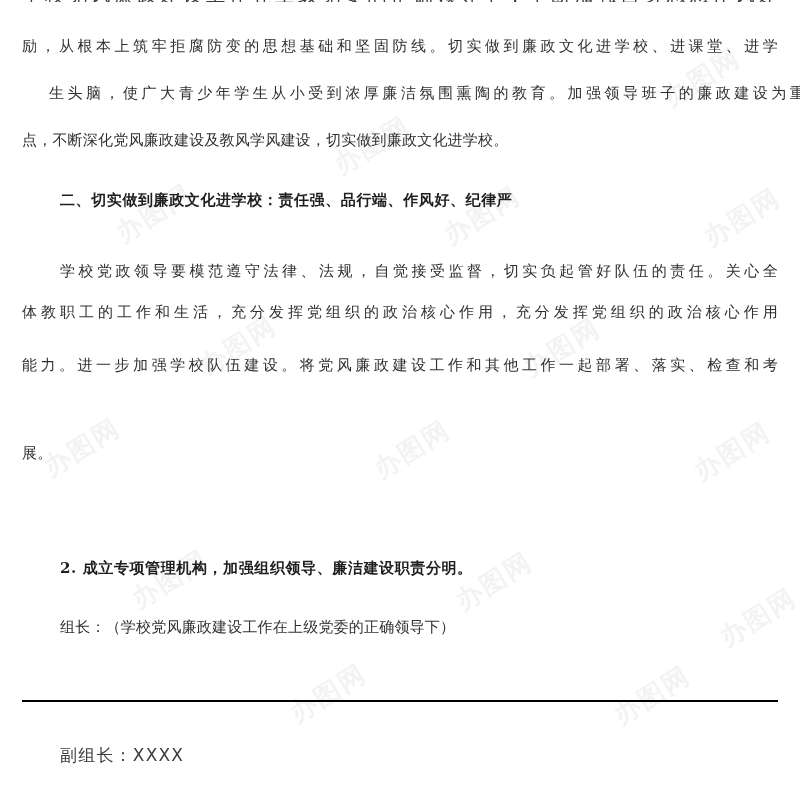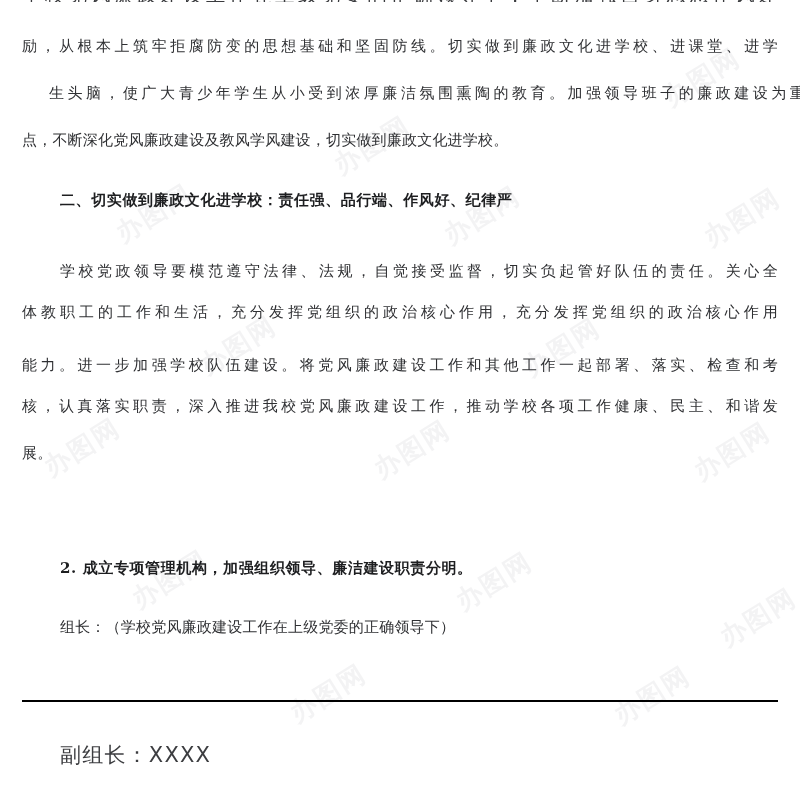--- a/index.html
+++ b/index.html
@@ -95,21 +95,21 @@
     height:2px;
     background:#000000;
     z-index:2;
   }
 
   
   .footer-line {
     position:absolute;
     left:60px;
     font-family:"DejaVu Sans", sans-serif;
-    font-size:21px;
+    font-size:17px;
     line-height:20px;
     color:#3c3d40;
     letter-spacing:1.2px;
     white-space:nowrap;
     z-index:2;
   }
 </style>
 </head>
 <body>
 
@@ -141,21 +141,20 @@
 
     <div class="line justify" style="top:36px;">励，从根本上筑牢拒腐防变的思想基础和坚固防线。切实做到廉政文化进学校、进课堂、进学</div>
     <div class="line justify" style="top:83px;margin-left:27px;">生头脑，使广大青少年学生从小受到浓厚廉洁氛围熏陶的教育。加强领导班子的廉政建设为重</div>
     <div class="line" style="top:130px;">点，不断深化党风廉政建设及教风学风建设，切实做到廉政文化进学校。</div>
 
     <div class="line bold indent" style="top:190px;">二、切实做到廉政文化进学校：责任强、品行端、作风好、纪律严</div>
 
     <div class="line justify indent" style="top:261px;">学校党政领导要模范遵守法律、法规，自觉接受监督，切实负起管好队伍的责任。关心全</div>
     <div class="line justify" style="top:302px;">体教职工的工作和生活，充分发挥党组织的政治核心作用，充分发挥党组织的政治核心作用</div>
     <div class="line justify" style="top:355px;">能力。进一步加强学校队伍建设。将党风廉政建设工作和其他工作一起部署、落实、检查和考</div>
-    <div class="line justify" style="top:396px;">核，认真落实职责，深入推进我校党风廉政建设工作，推动学校各项工作健康、民主、和谐发</div>
     <div class="line" style="top:443px;">展。</div>
 
 
     <div class="line bold indent" style="top:558px;">2. 成立专项管理机构，加强组织领导、廉洁建设职责分明。</div>
 
     <div class="line indent" style="top:617px;">组长：（学校党风廉政建设工作在上级党委的正确领导下）</div>
 
     <div class="divider" style="top:700px;"></div>
 
     <div class="footer-line" style="top:745px;">副组长：XXXX</div>

